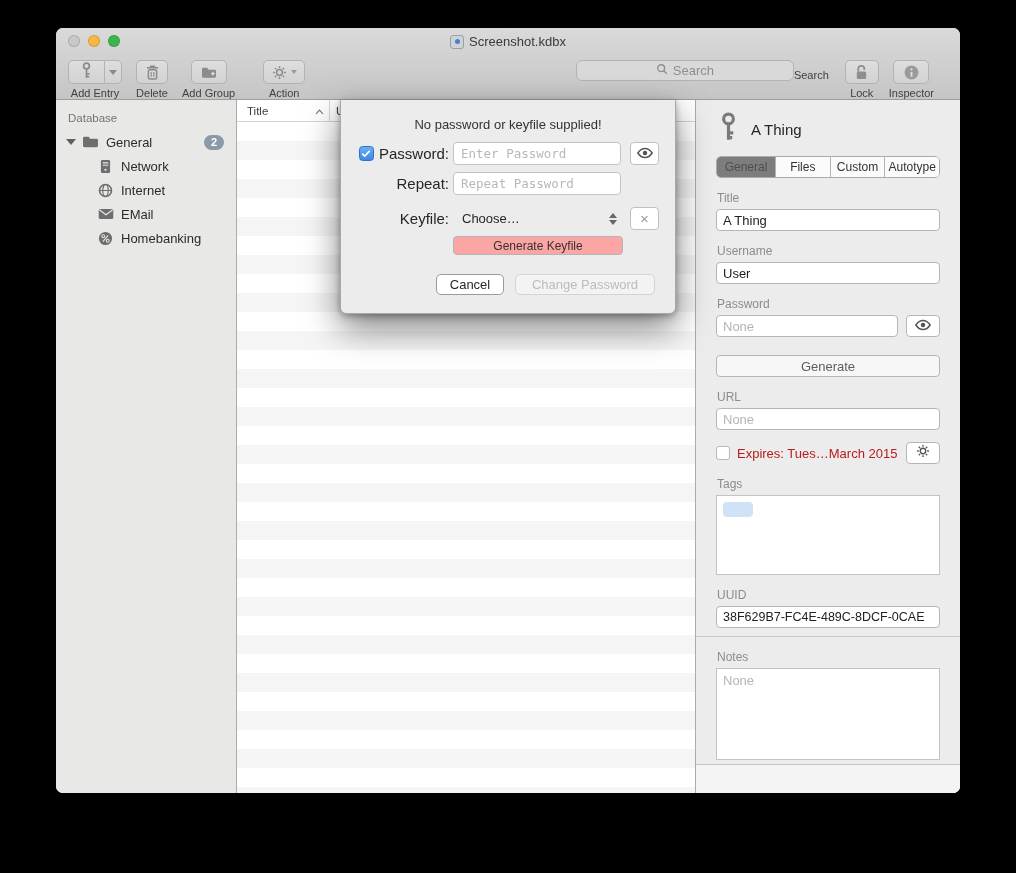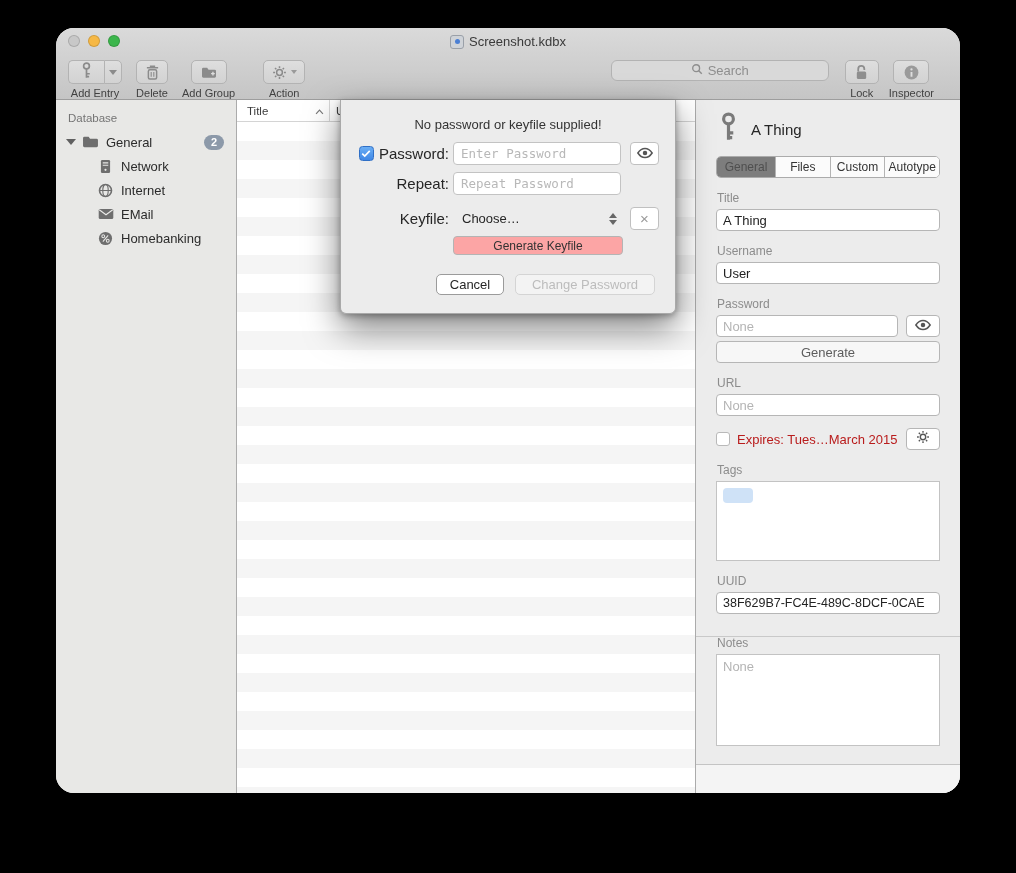--- a/index.html
+++ b/index.html
@@ -1,19 +1,19 @@
 <!DOCTYPE html>
 <html><head>
 <meta charset="utf-8">
 <style>
   * { margin:0; padding:0; box-sizing:border-box; }
   html,body { width:1016px; height:873px; background:#000; font-family:"Liberation Sans", sans-serif; overflow:hidden; }
 
   .window { position:absolute; left:56px; top:28px; width:904px; height:765px;
-            border-radius:18px; overflow:hidden; background:#fff; }
+            border-radius:7px; overflow:hidden; background:#fff; }
 
   
   .chrome { position:absolute; left:0; top:0; width:100%; height:72px;
             background:linear-gradient(#dadada,#c5c5c5); border-bottom:1px solid #9d9d9d; }
   .titlebar { height:27px; position:relative; }
   .lights { position:absolute; left:12px; top:7px; display:flex; gap:8px; }
   .light { width:12px; height:12px; border-radius:50%; border:1px solid rgba(0,0,0,.15); }
   .win-title { position:absolute; left:0; right:0; top:6px; display:flex; justify-content:center;
                align-items:center; gap:5px; font-size:13px; color:#3a3a3a; }
   .doc-ic { width:14px; height:14px; border-radius:3px; background:#cfd3d8; border:1px solid #9aa0a8;
@@ -27,21 +27,21 @@
             justify-content:center; color:#8b8b8b; }
   .tb-btn svg { display:block; }
   .tb-split { display:flex; }
   .tb-split .seg-main { width:36px; height:24px; border:1px solid #b3b3b3; border-right:none;
             border-radius:5px 0 0 5px; background:linear-gradient(#dedede,#d2d2d2);
             display:flex; align-items:center; justify-content:center; color:#8b8b8b; }
   .tb-split .seg-arrow { width:18px; height:24px; border:1px solid #b3b3b3;
             border-radius:0 5px 5px 0; background:linear-gradient(#dedede,#d2d2d2);
             display:flex; align-items:center; justify-content:center; color:#8b8b8b; }
   .tb-label { font-size:11px; color:#414141; margin-top:3px; white-space:nowrap; }
-  .tb-search-wrap { margin-left:auto; display:flex; flex-direction:column; align-items:flex-end; margin-right:16px;gap:40px; }
+  .tb-search-wrap { margin-left:auto; display:flex; align-items:flex-end; margin-right:16px; }
   .searchfield { width:218px; height:21px; border:1px solid #b3b3b3; border-radius:6px;
             background:#d9d9d9; display:flex; align-items:center; justify-content:center; gap:5px;
             color:#8e8e8e; font-size:13px; }
   .chev-down { width:0; height:0; border-left:4px solid transparent; border-right:4px solid transparent;
             border-top:5px solid #8b8b8b; }
 
   
   .content { position:absolute; left:0; top:72px; width:100%; height:693px; display:flex; }
 
   
@@ -76,21 +76,21 @@
   .segmented .seg:last-child { border-right:none; }
   .segmented .seg.sel { background:#7d7d7d; color:#4f4f4f; flex:1.08; }
   .f-label { font-size:12px; color:#8c8c8c; margin:13px 0 4px 1px; }
   .f-input { width:100%; height:22px; border:1px solid #b6b6b6; border-radius:4px; background:#fff;
             font-size:13px; color:#222; padding:0 6px; font-family:"Liberation Sans",sans-serif; outline:none; }
   .f-input::placeholder { color:#b4b4b4; }
   .row-flex { display:flex; gap:8px; align-items:center; }
   .mini-btn { width:34px; height:22px; border:1px solid #b6b6b6; border-radius:4px; background:#fff;
             display:flex; align-items:center; justify-content:center; flex:none; }
   .wide-btn { width:100%; height:22px; border:1px solid #b6b6b6; border-radius:4px; background:#f7f7f7;
-            font-size:13px; color:#5d5d5d; margin-top:4px; display:flex; align-items:center; justify-content:center; }
+            font-size:13px; color:#5d5d5d; margin-top:18px; display:flex; align-items:center; justify-content:center; }
   .expires-row { display:flex; align-items:center; margin-top:12px; gap:7px; }
   .cb { width:14px; height:14px; border:1px solid #b9b9b9; border-radius:3px; background:#fff; flex:none; }
   .expires-txt { font-size:13px; color:#b91c1c; flex:1; white-space:nowrap; overflow:hidden; }
   .tags-box { width:100%; height:80px; background:#fff; border:1px solid #c3c3c3; padding:6px; }
   .tag-pill { width:30px; height:15px; border-radius:4px; background:#cfe2f7; }
   .uuid-input { font-size:12.5px; white-space:nowrap; overflow:hidden; }
   .insp-divider { position:absolute; left:0; right:0; height:1px; background:#c9c9c9; }
   .notes-area { width:100%; height:92px; background:#fff; border:1px solid #c3c3c3; resize:none;
             font-family:"Liberation Sans",sans-serif; font-size:13px; color:#222; padding:4px 6px; outline:none; }
   .notes-area::placeholder { color:#b4b4b4; }

